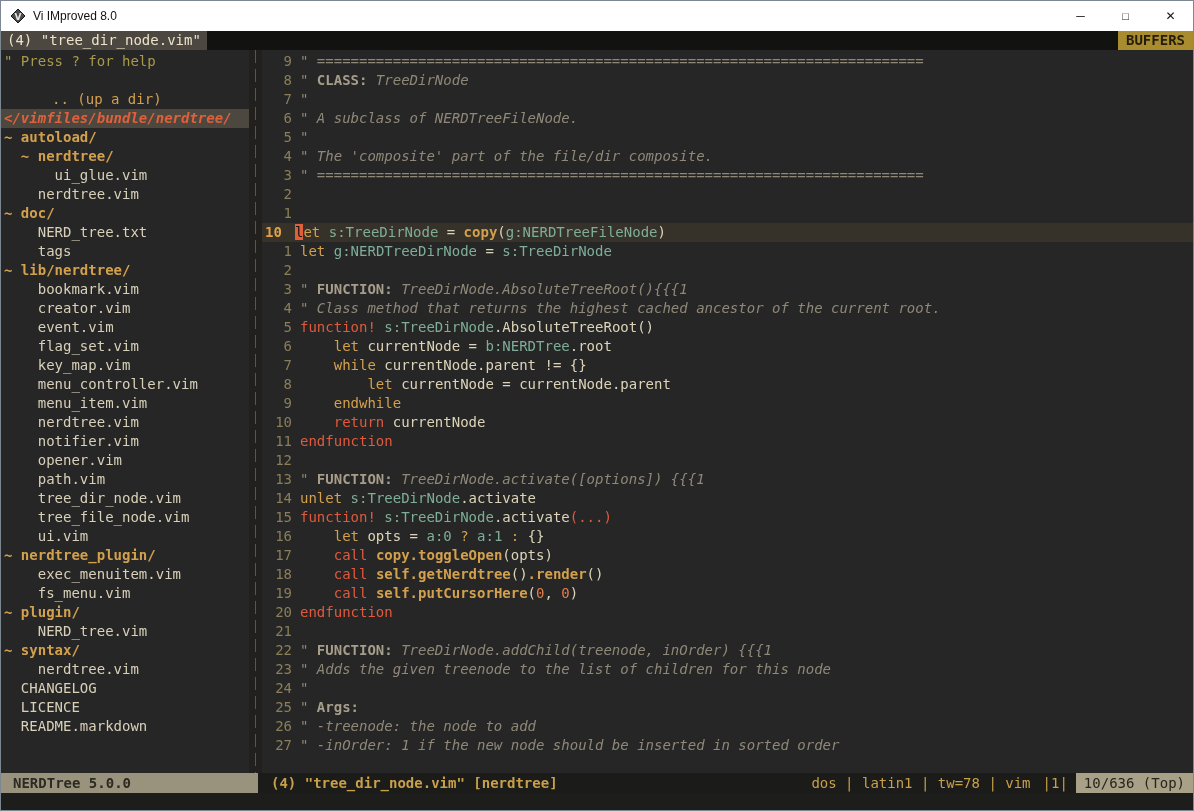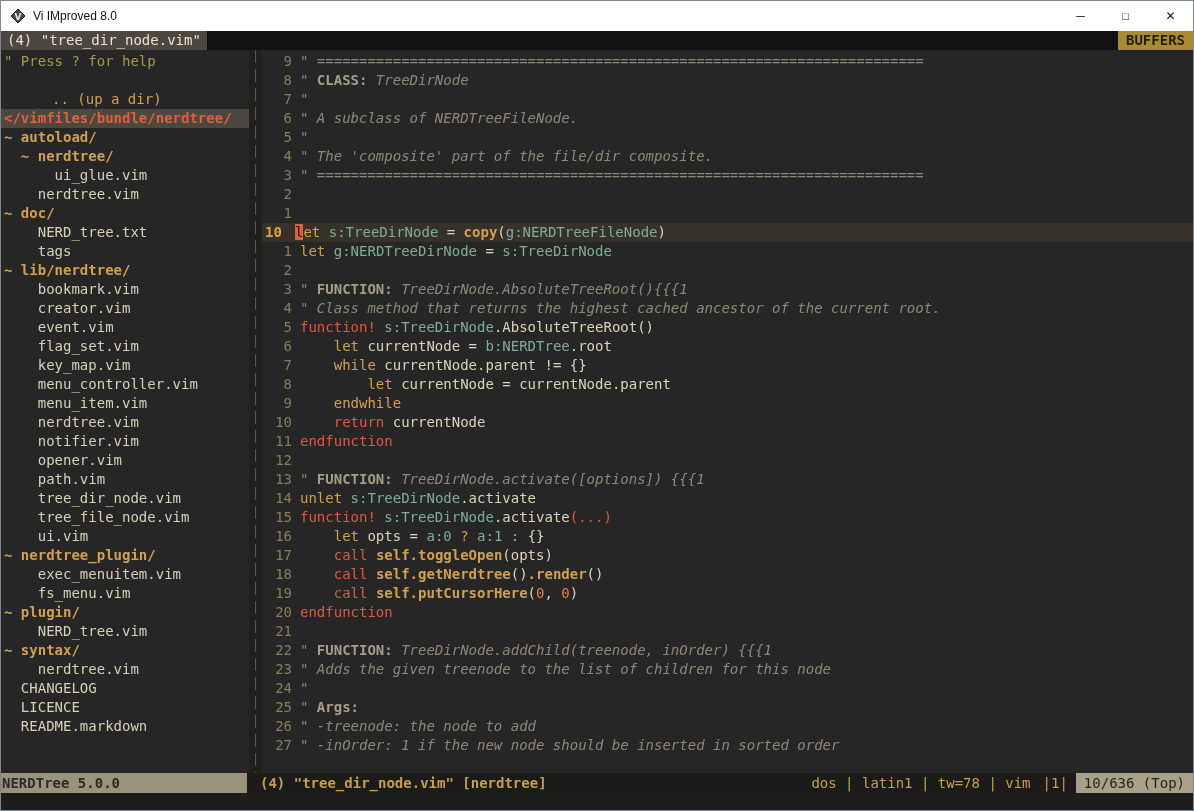--- a/index.html
+++ b/index.html
@@ -21,21 +21,21 @@
   .tabline{flex:0 0 19px;background:#121210;display:flex;font-size:14px;line-height:19px;white-space:pre;}
   .tab-active{background:#4c4740;color:#ece3c8;padding:0 6px;}
   .tab-spacer{flex:1;}
   .buffers{background:#a98c30;color:#241d09;font-weight:bold;padding:0 8px;}
   
   .main{flex:1 1 auto;display:flex;overflow:hidden;font-size:14px;line-height:19px;}
   .sidebar{flex:0 0 248px;overflow:hidden;padding-top:2px;}
   .srow{height:19px;padding-left:3px;white-space:pre;color:#d8d0b8;}
   .t-help{color:#a89a49;}
   .t-up{color:#d3a04d;margin-left:48px;}
-  .t-root{color:#e0603c;background:#4c483f;font-weight:bold;}
+  .t-root{color:#e0603c;background:#4c483f;font-weight:bold;font-style:italic;}
   .t-dir{color:#d3a04d;font-weight:bold;}
   .t-file{color:#d8d0b8;}
   .winsep{flex:0 0 13px;background:#21201d;position:relative;}
   .winsep::before{content:"";position:absolute;left:6px;top:0;bottom:0;width:1px;
     background:repeating-linear-gradient(to bottom,#5a564e 0 13px,transparent 13px 19px);}
   .editor{flex:1 1 auto;overflow:hidden;padding-top:2px;}
   .eline{height:19px;display:flex;white-space:pre;}
   .curline{background:#36322a;}
   .lnum{flex:0 0 30px;padding-right:8px;text-align:right;color:#8a7f58;}
   .curnum{text-align:left;padding-left:3px;padding-right:0;color:#e0a145;font-weight:bold;}
@@ -46,21 +46,21 @@
   .tk-cb{color:#a69d8a;font-weight:bold;}
   .tk-k{color:#d3a04d;}
   .tk-st{color:#e05a3d;margin-top:16px;}
   .tk-id{color:#7fae98;}
   .tk-fn{color:#d3a04d;font-weight:bold;}
   .tk-num{color:#e57d49;}
   .tk-cur{background:#e0603c;color:#151515;}
   
   .statusline{flex:0 0 20px;display:flex;align-items:stretch;background:#1b1b19;
     font-size:14px;line-height:20px;white-space:pre;}
-  .sl-left{flex:0 0 245px;background:#99937e;color:#2c2a21;font-weight:bold;padding-left:1px;}
+  .sl-left{flex:0 0 245px;background:#99937e;color:#2c2a21;font-weight:bold;padding-left:12px;}
   .sl-sep{flex:0 0 13px;}
   .sl-center{flex:1 1 auto;color:#c8a04a;font-weight:bold;overflow:hidden;}
   .sl-flags{color:#c8a04a;padding-right:12px;}
   .sl-win{color:#c8a04a;padding-right:8px;}
   .sl-pos{background:#a9a088;color:#26241b;font-weight:normal;padding:0 8px;}
   
   .cmdline{flex:1 1 auto;background:#1d1d1b;}
 </style>
 </head>
 <body>
@@ -147,21 +147,21 @@
         <div class="eline"><span class="lnum">7</span><span class="codeseg"><span class="tk-n">    </span><span class="tk-k">while</span><span class="tk-n"> currentNode.parent != {}</span></span></div>
         <div class="eline"><span class="lnum">8</span><span class="codeseg"><span class="tk-n">        </span><span class="tk-k">let</span><span class="tk-n"> currentNode = currentNode.parent</span></span></div>
         <div class="eline"><span class="lnum">9</span><span class="codeseg"><span class="tk-n">    </span><span class="tk-k">endwhile</span></span></div>
         <div class="eline"><span class="lnum">10</span><span class="codeseg"><span class="tk-n">    </span><span class="tk-st">return</span><span class="tk-n"> currentNode</span></span></div>
         <div class="eline"><span class="lnum">11</span><span class="codeseg"><span class="tk-st">endfunction</span></span></div>
         <div class="eline"><span class="lnum">12</span><span class="codeseg"></span></div>
         <div class="eline"><span class="lnum">13</span><span class="codeseg"><span class="tk-c">" </span><span class="tk-cb">FUNCTION:</span><span class="tk-c"> TreeDirNode.activate([options]) {{{1</span></span></div>
         <div class="eline"><span class="lnum">14</span><span class="codeseg"><span class="tk-k">unlet</span><span class="tk-n"> </span><span class="tk-id">s:TreeDirNode</span><span class="tk-n">.activate</span></span></div>
         <div class="eline"><span class="lnum">15</span><span class="codeseg"><span class="tk-st">function!</span><span class="tk-n"> </span><span class="tk-id">s:TreeDirNode</span><span class="tk-n">.activate</span><span class="tk-st">(...)</span></span></div>
         <div class="eline"><span class="lnum">16</span><span class="codeseg"><span class="tk-n">    </span><span class="tk-k">let</span><span class="tk-n"> opts = </span><span class="tk-id">a:0</span><span class="tk-n"> </span><span class="tk-k">?</span><span class="tk-n"> </span><span class="tk-id">a:1</span><span class="tk-n"> </span><span class="tk-k">:</span><span class="tk-n"> {}</span></span></div>
-        <div class="eline"><span class="lnum">17</span><span class="codeseg"><span class="tk-n">    </span><span class="tk-st">call</span><span class="tk-n"> </span><span class="tk-fn">self.toggleOpen</span><span class="tk-n">(opts)</span></span></div>
+        <div class="eline"><span class="lnum">17</span><span class="codeseg"><span class="tk-n">    </span><span class="tk-st">call</span><span class="tk-n"> </span><span class="tk-fn">copy.toggleOpen</span><span class="tk-n">(opts)</span></span></div>
         <div class="eline"><span class="lnum">18</span><span class="codeseg"><span class="tk-n">    </span><span class="tk-st">call</span><span class="tk-n"> </span><span class="tk-fn">self.getNerdtree</span><span class="tk-n">()</span><span class="tk-fn">.render</span><span class="tk-n">()</span></span></div>
         <div class="eline"><span class="lnum">19</span><span class="codeseg"><span class="tk-n">    </span><span class="tk-st">call</span><span class="tk-n"> </span><span class="tk-fn">self.putCursorHere</span><span class="tk-n">(</span><span class="tk-num">0</span><span class="tk-n">, </span><span class="tk-num">0</span><span class="tk-n">)</span></span></div>
         <div class="eline"><span class="lnum">20</span><span class="codeseg"><span class="tk-st">endfunction</span></span></div>
         <div class="eline"><span class="lnum">21</span><span class="codeseg"></span></div>
         <div class="eline"><span class="lnum">22</span><span class="codeseg"><span class="tk-c">" </span><span class="tk-cb">FUNCTION:</span><span class="tk-c"> TreeDirNode.addChild(treenode, inOrder) {{{1</span></span></div>
         <div class="eline"><span class="lnum">23</span><span class="codeseg"><span class="tk-c">" Adds the given treenode to the list of children for this node</span></span></div>
         <div class="eline"><span class="lnum">24</span><span class="codeseg"><span class="tk-c">"</span></span></div>
         <div class="eline"><span class="lnum">25</span><span class="codeseg"><span class="tk-c">" </span><span class="tk-cb">Args:</span></span></div>
         <div class="eline"><span class="lnum">26</span><span class="codeseg"><span class="tk-c">" -treenode: the node to add</span></span></div>
         <div class="eline"><span class="lnum">27</span><span class="codeseg"><span class="tk-c">" -inOrder: 1 if the new node should be inserted in sorted order</span></span></div>

